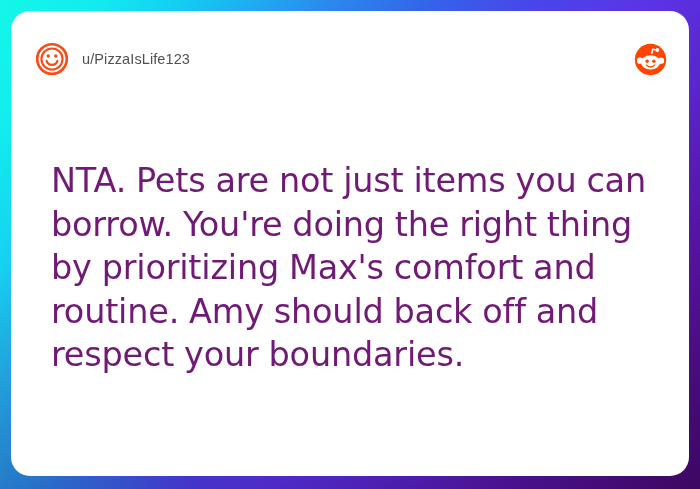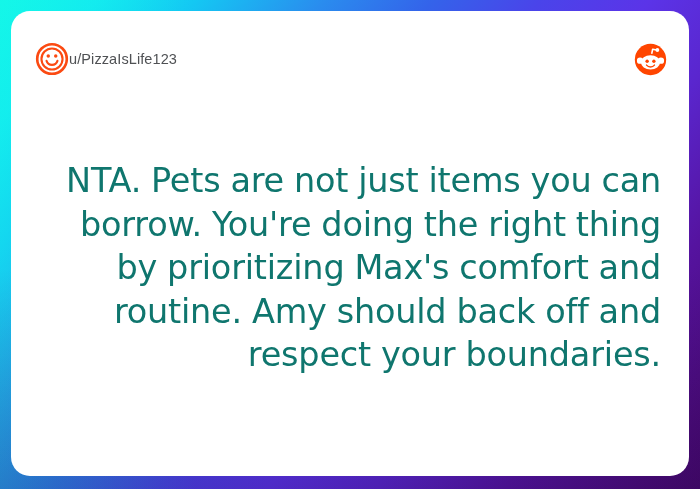--- a/index.html
+++ b/index.html
@@ -74,20 +74,21 @@
   }
 
   .avatar {
     width: 34px;
     height: 34px;
     flex: 0 0 34px;
     display: block;
   }
 
   .username {
+    margin-left: 13px;
     font-size: 14.5px;
     color: #4f5154;
     letter-spacing: 0.1px;
     white-space: nowrap;
     font-family: "Liberation Sans", sans-serif;
   }
 
   .header-spacer { flex: 1 1 auto; }
 
   .brand-logo {
@@ -98,27 +99,26 @@
   }
 
   
   .body-text {
     position: absolute;
     left: 40px;
     top: 148px;
     width: 610px;
     font-size: 33.5px;
     line-height: 43.5px;
-    color: #0f766e;
+    color: #701a75;
     letter-spacing: -0.2px;
     word-spacing: -0.5px;
     font-family: "DejaVu Sans", sans-serif;
     font-weight: 400;
     white-space: pre-wrap;
-    text-align: right;
   }
 </style>
 </head>
 <body>
 
 <div id="stage">
 
   <div class="backdrop"></div>
   <div class="backdrop-overlay"></div>
 

